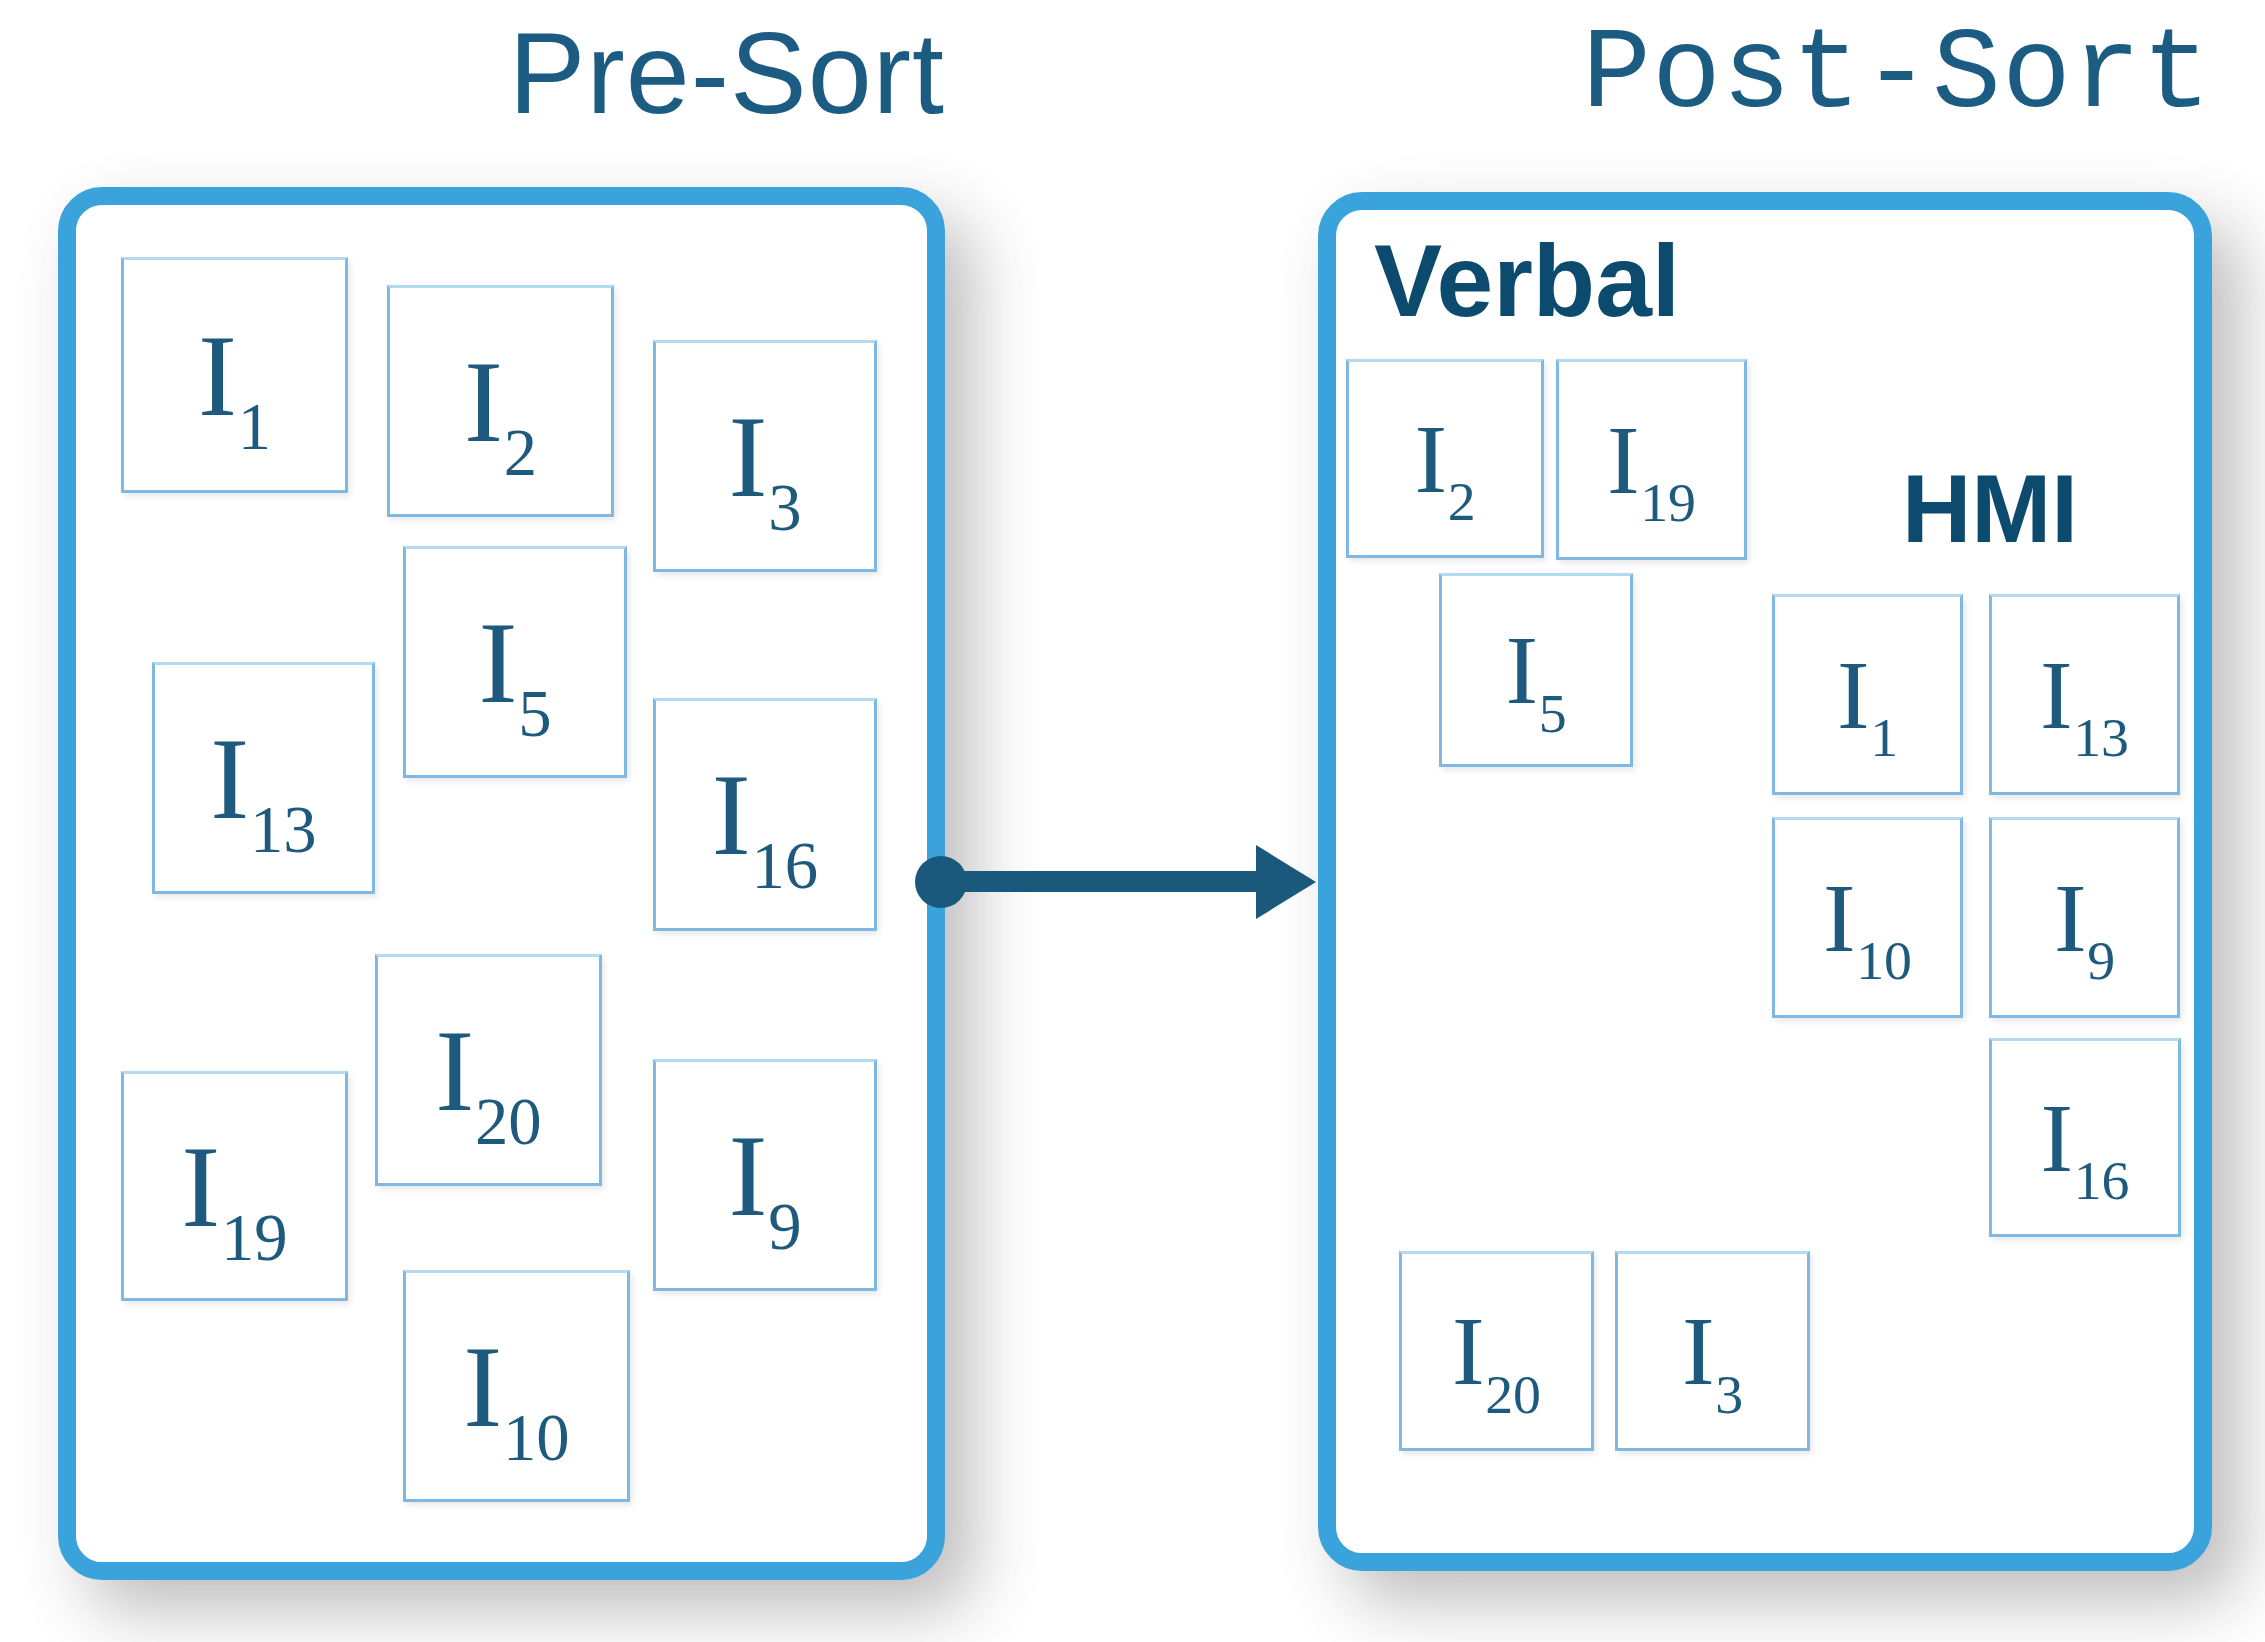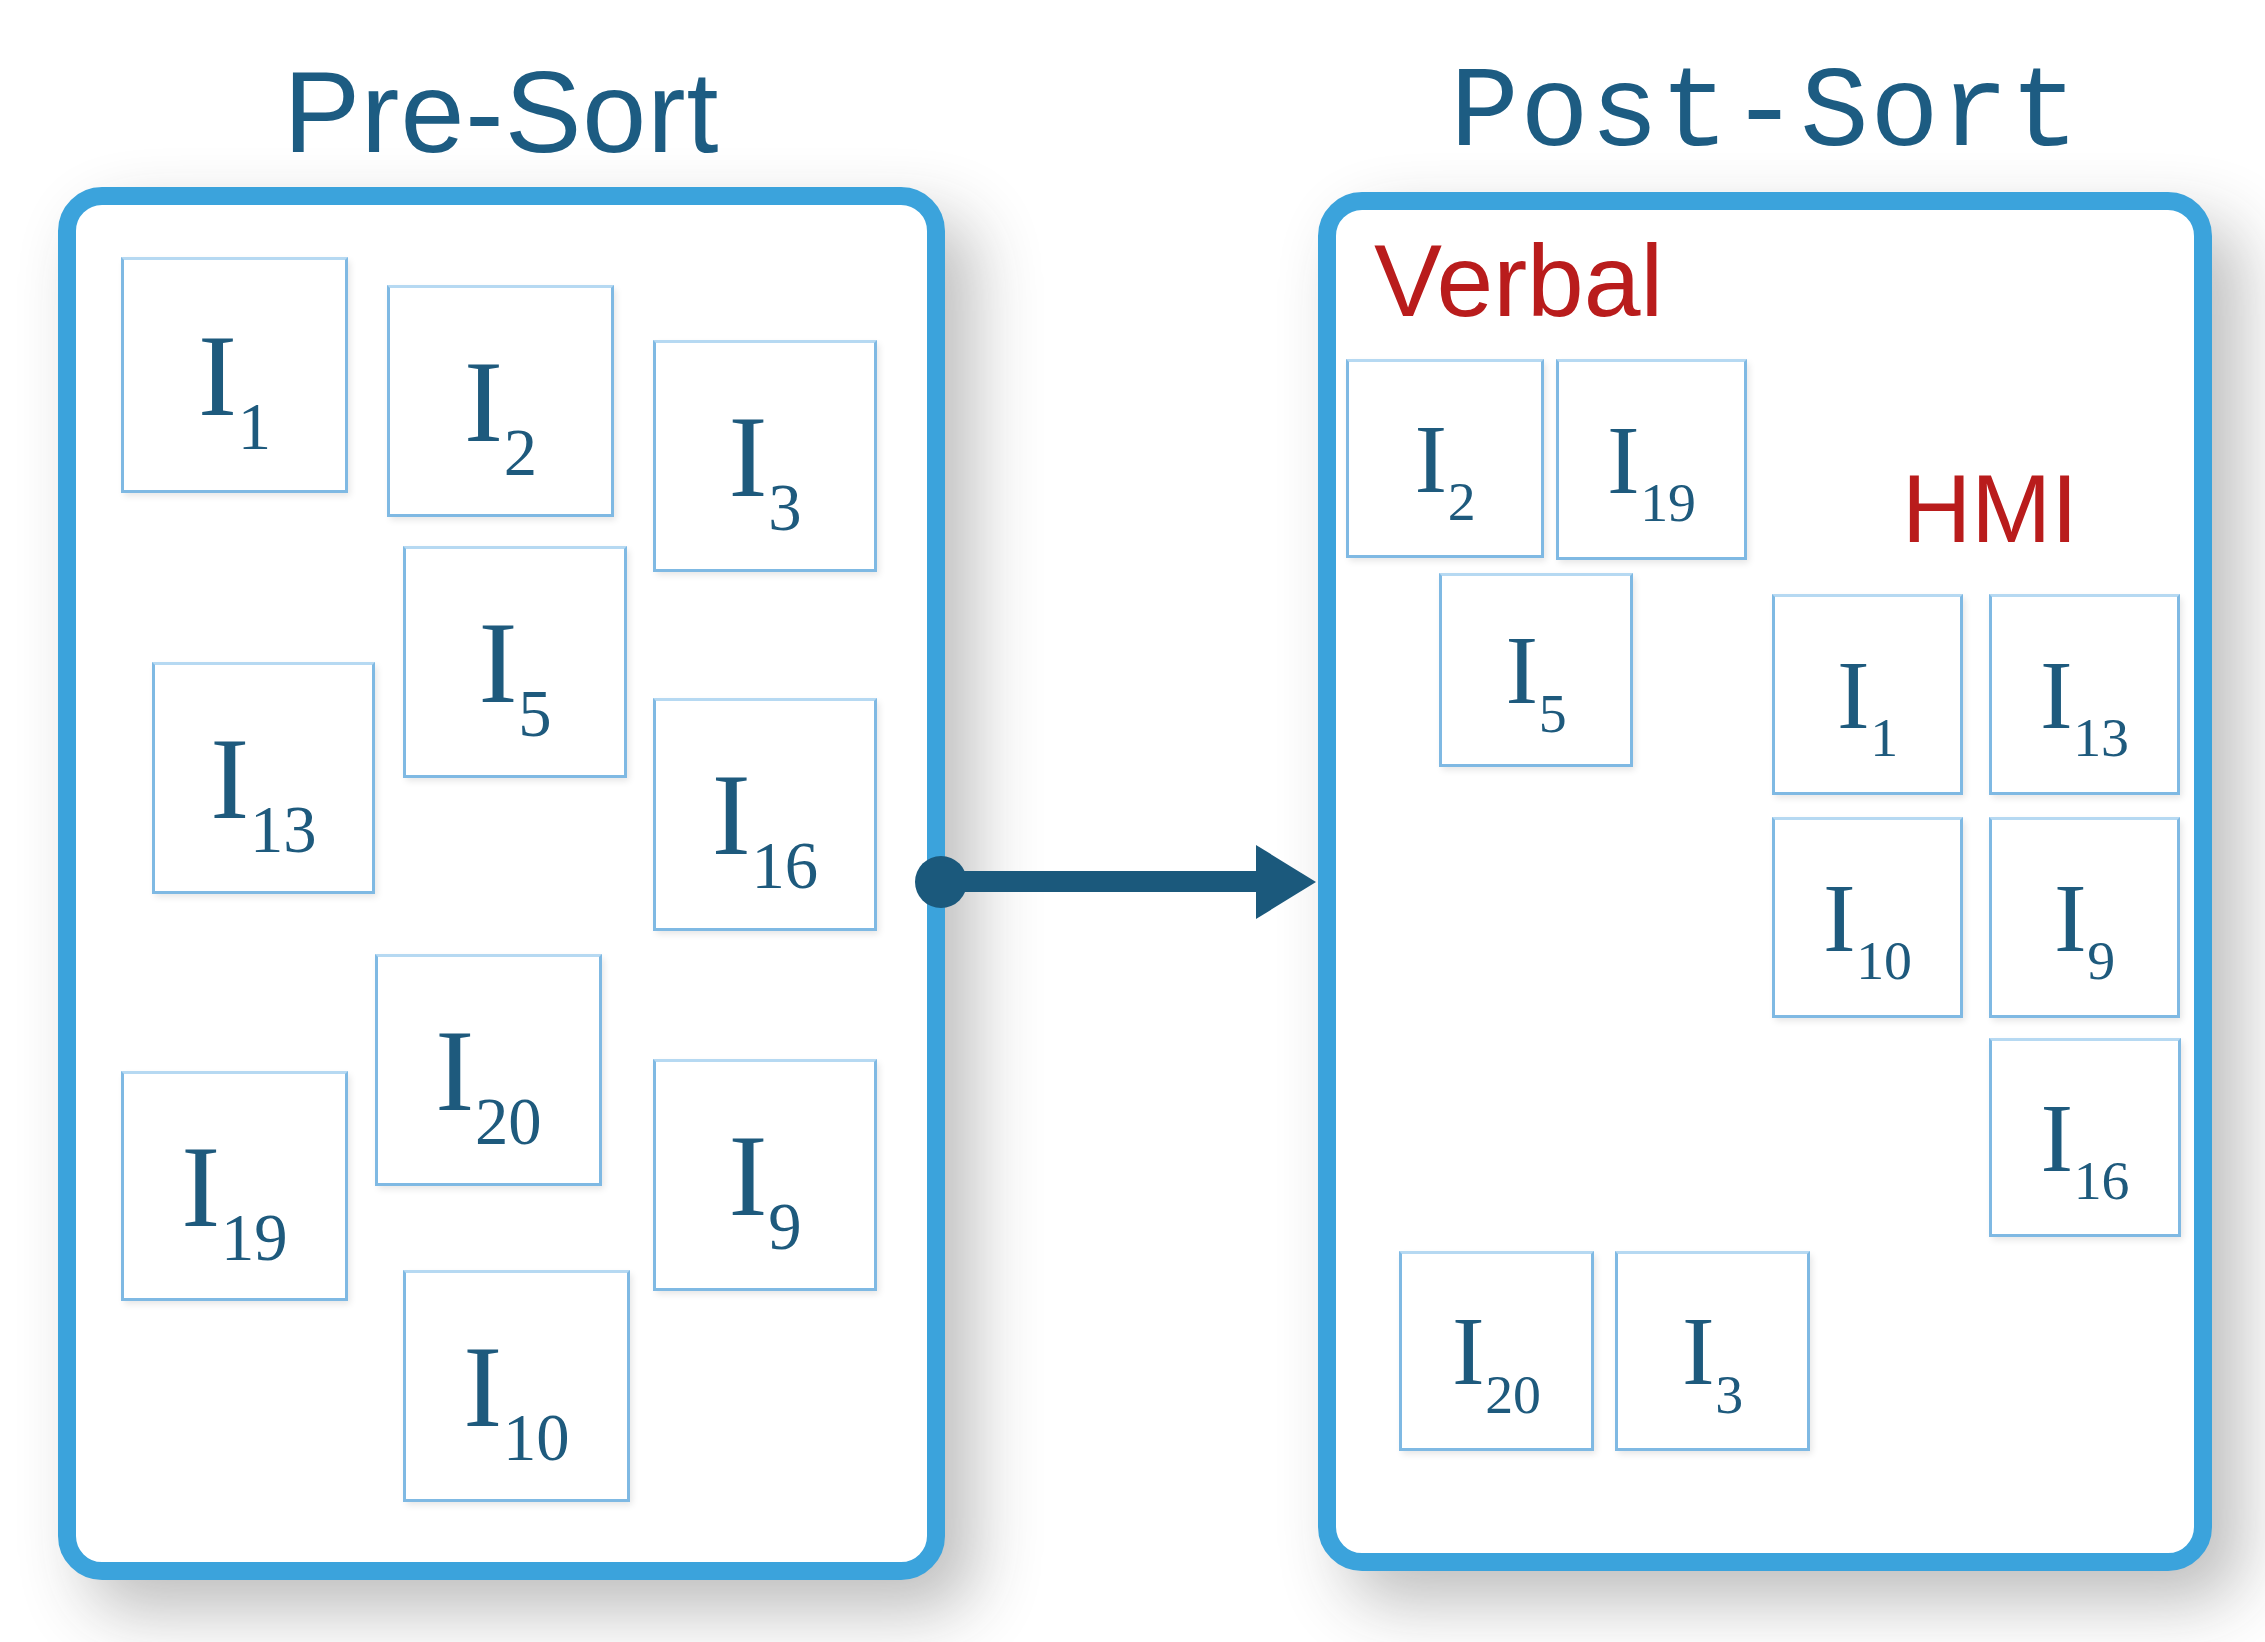--- a/index.html
+++ b/index.html
@@ -10,42 +10,41 @@
   #stage {
     position: relative;
     width: 2265px;
     height: 1643px;
     background: #ffffff;
     font-family: "Liberation Sans", sans-serif;
     overflow: hidden;
   }
   .panel-title {
     position: absolute;
-    text-align: center;
+    text-align: right;
     font-size: 115px;
     font-weight: 500;
     color: #1d5c82;
     line-height: 1;
     letter-spacing: 1px;
     white-space: nowrap;
-    margin-top: 39px;
   }
   .panel {
     position: absolute;
     background: #ffffff;
     border: 18px solid #3ba3dc;
     border-radius: 44px;
     box-shadow: 29px 31px 67px rgba(40, 40, 40, 0.30);
     box-sizing: border-box;
   }
   .group-label {
     position: absolute;
     font-size: 102px;
-    font-weight: 400;
-    color: #b91c1c;
+    font-weight: 700;
+    color: #0c4a6e;
     line-height: 1;
     white-space: nowrap;
   }
   .item {
     position: absolute;
     background: #ffffff;
     border: 3.8px solid #7fb9e3;
     border-top-color: #b6d9f2;
     box-sizing: border-box;
     display: flex;

